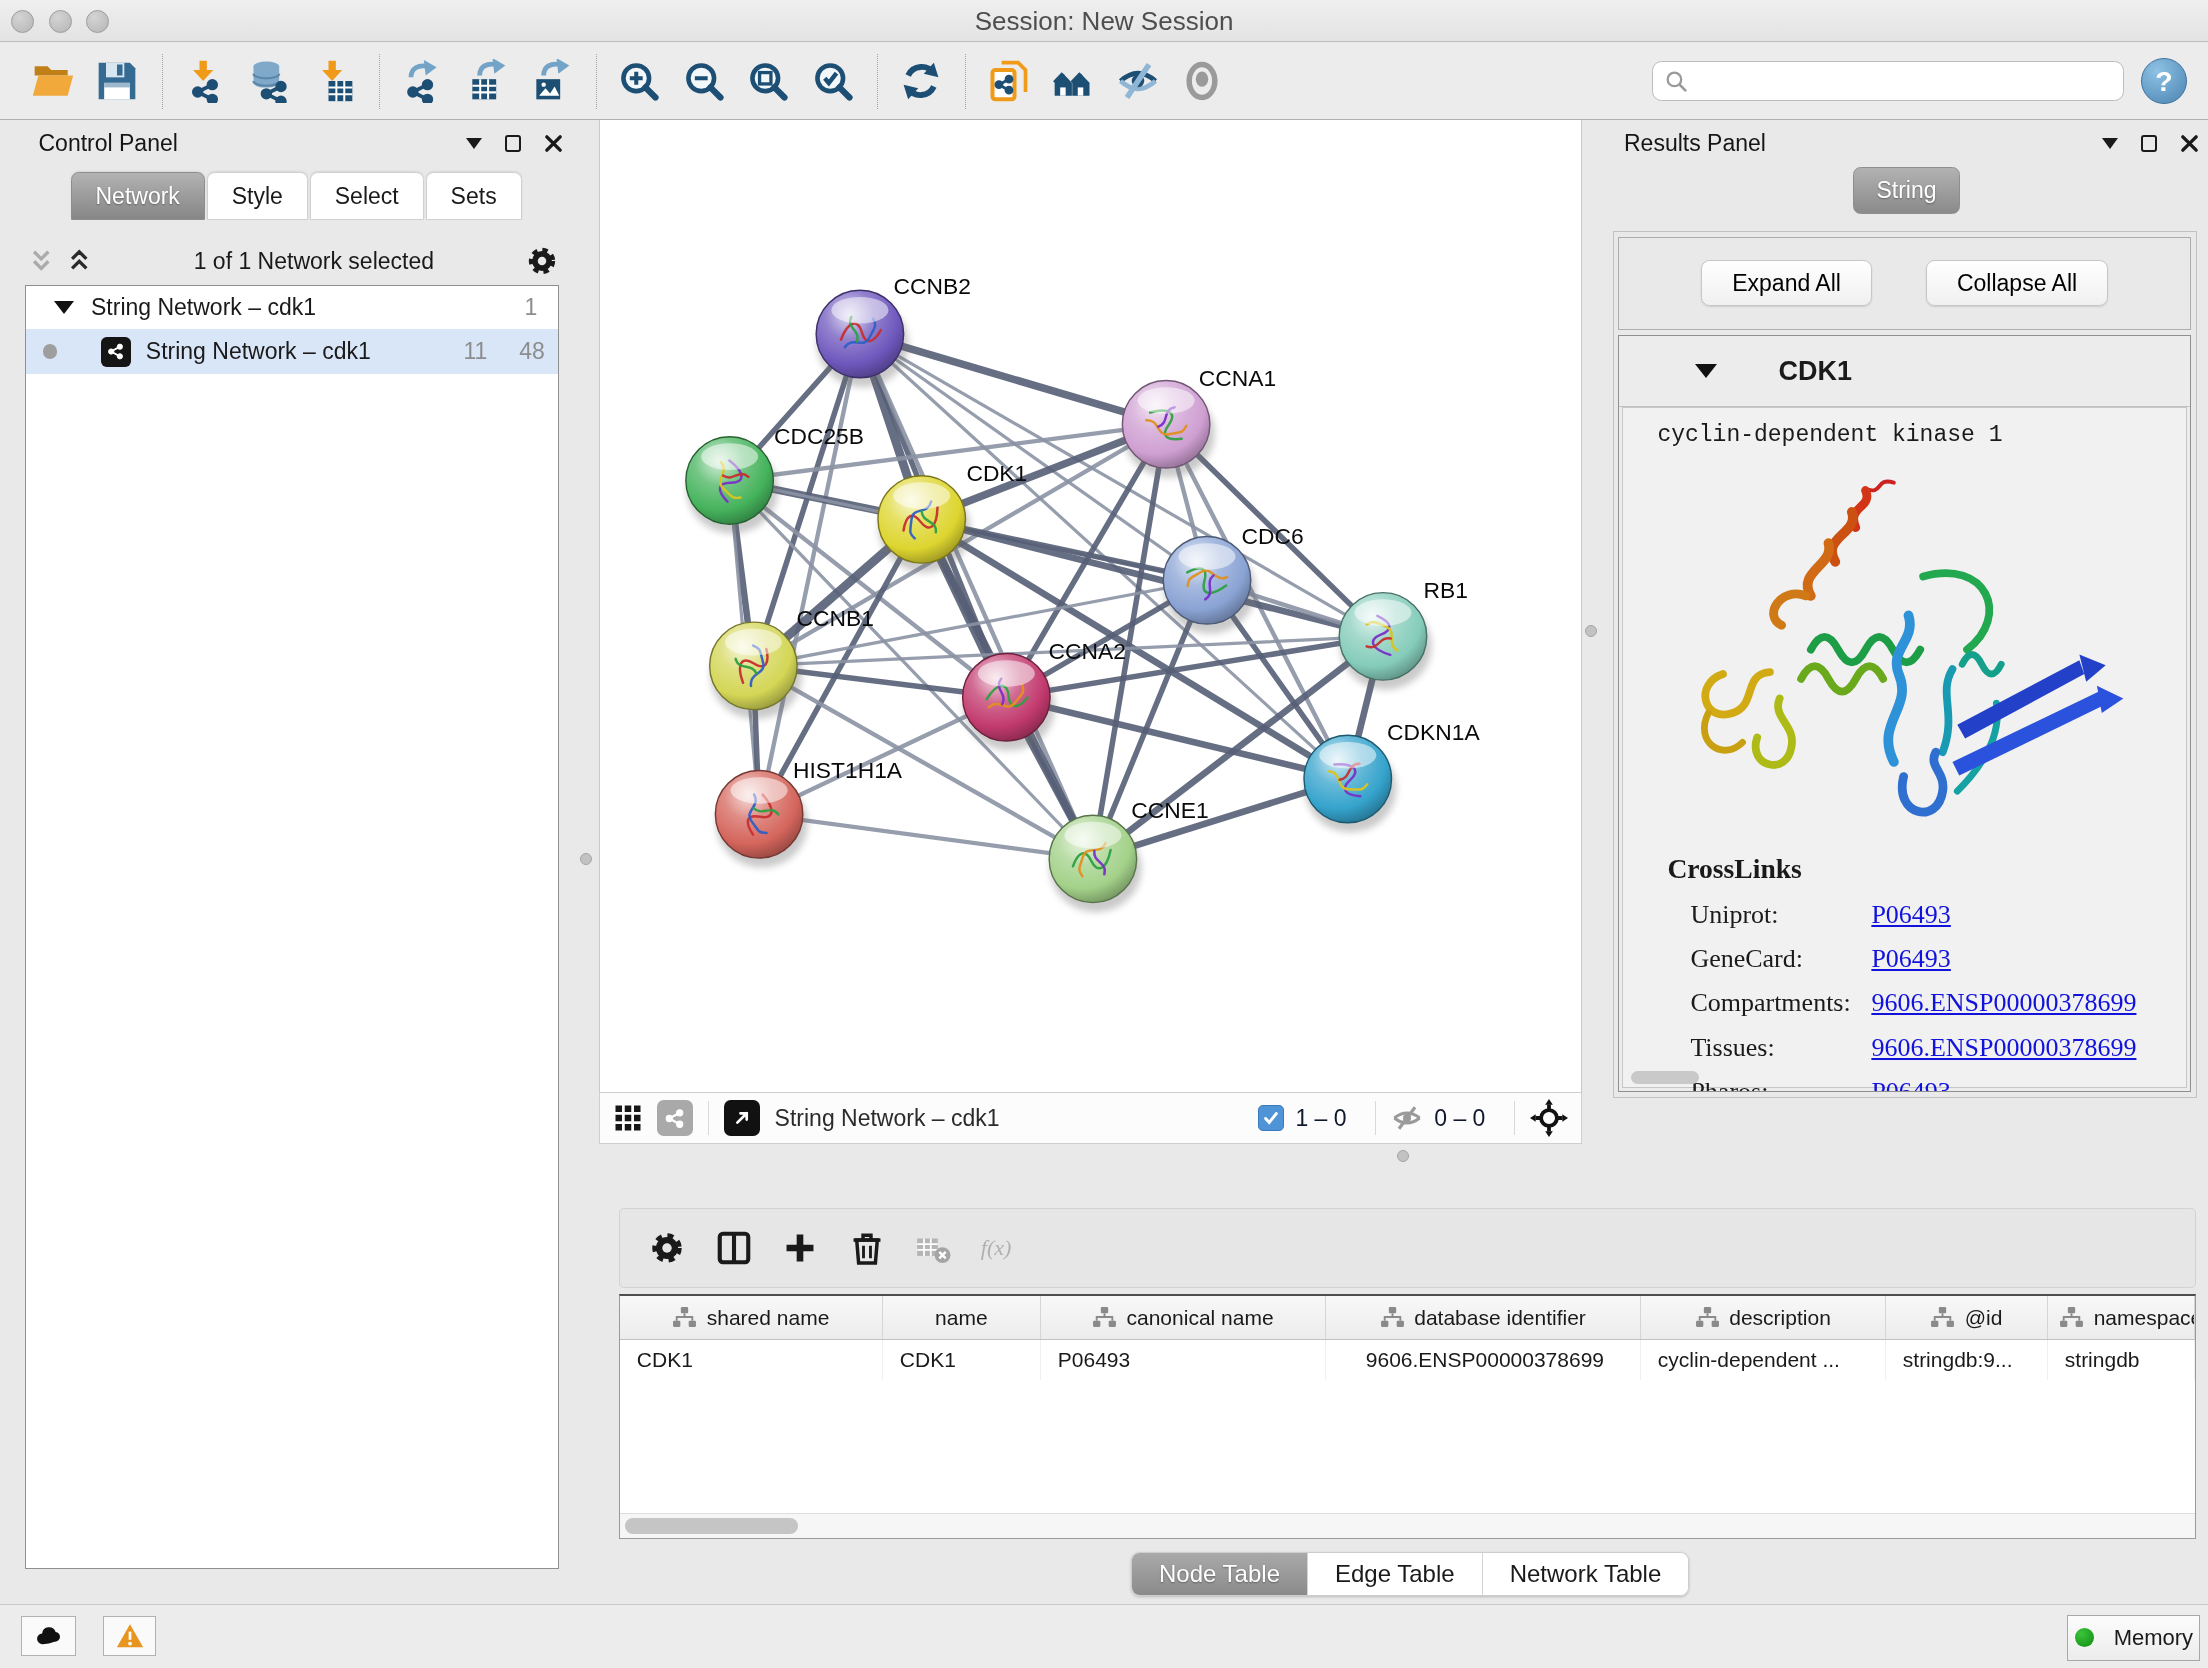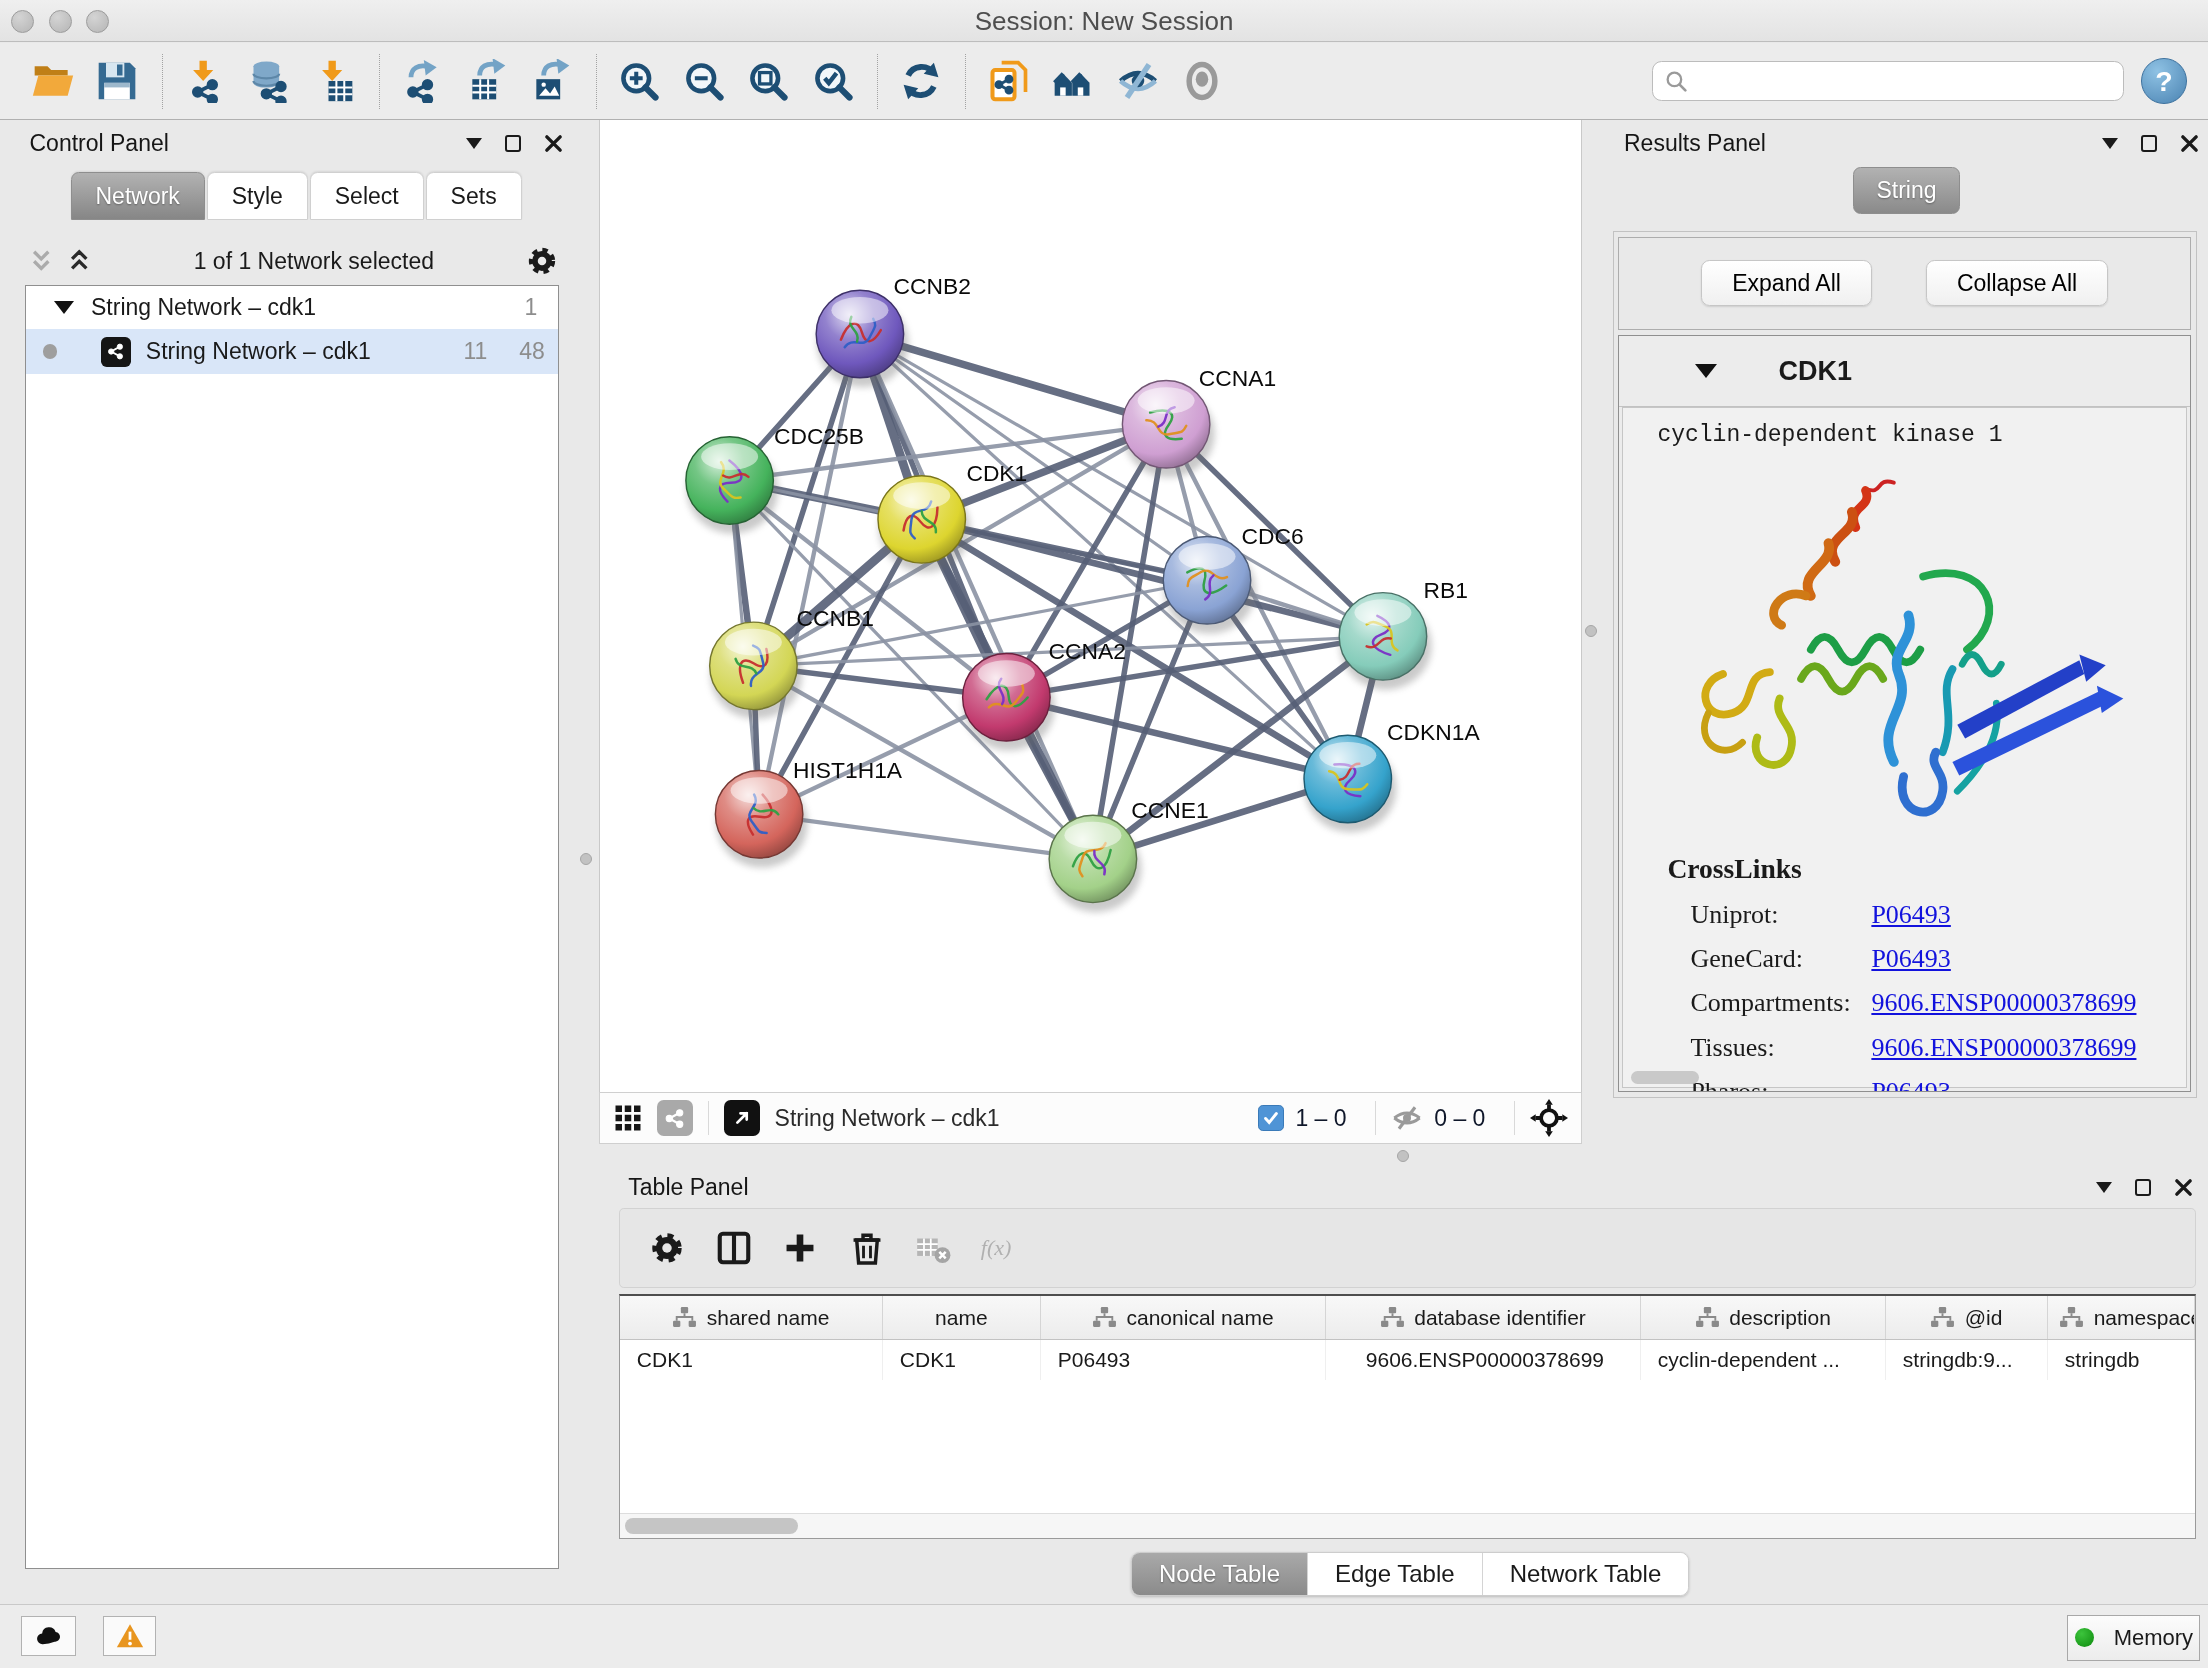--- a/index.html
+++ b/index.html
@@ -304,21 +304,21 @@
       </svg>
     <input type="text" placeholder="" style="">
   </div>
   <div class="helpbtn">
       <span>?</span>
     </div>
 </div>
 
 <section class="control-panel">
   <div class="panel-head">
-    <span class="ph-title" style="margin-left:20px">Control Panel</span>
+    <span class="ph-title" style="margin-left:29px">Control Panel</span>
     <span class="panel-controls">
       <span class="pc-caret"></span>
       <span class="pc-float"></span>
       <span class="pc-close">
           <svg viewBox="0 0 20 20">
             <path d="M3 3l14 14M17 3L3 17" stroke="#1a1a1a" stroke-width="3.6" stroke-linecap="round"></path>
           </svg>
         </span>
     </span>
   </div>
@@ -754,32 +754,20 @@
               <a class="cl-link" href="#">P06493</a>
             </div>
         </div>
         <div class="mini-thumb"></div>
       </div>
     </div>
   </div>
 </section>
 
 <section class="table-panel">
-  <div class="panel-head">
-    <span style="margin-left:13.3px">Table Panel</span>
-    <span class="panel-controls">
-      <span class="pc-caret"></span>
-      <span class="pc-float"></span>
-      <span class="pc-close">
-          <svg viewBox="0 0 20 20">
-            <path d="M3 3l14 14M17 3L3 17" stroke="#1a1a1a" stroke-width="3.6" stroke-linecap="round"></path>
-          </svg>
-        </span>
-    </span>
-  </div>
   <div class="tp-toolbar">
     <svg viewBox="0 0 24 24">
         <circle cx="12" cy="12" r="7" fill="#1a1a1a" stroke="#1a1a1a" stroke-width="4.6" stroke-dasharray="3.4 3.2"></circle>
         <circle cx="12" cy="12" r="3" fill="#e6e6e6"></circle>
       </svg>
     <svg viewBox="0 0 24 24">
         <rect x="3" y="3" width="18" height="18" rx="2" fill="none" stroke="#1a1a1a" stroke-width="2.6"></rect>
         <path d="M12 3v18" stroke="#1a1a1a" stroke-width="2.6"></path>
       </svg>
     <svg viewBox="0 0 24 24">

